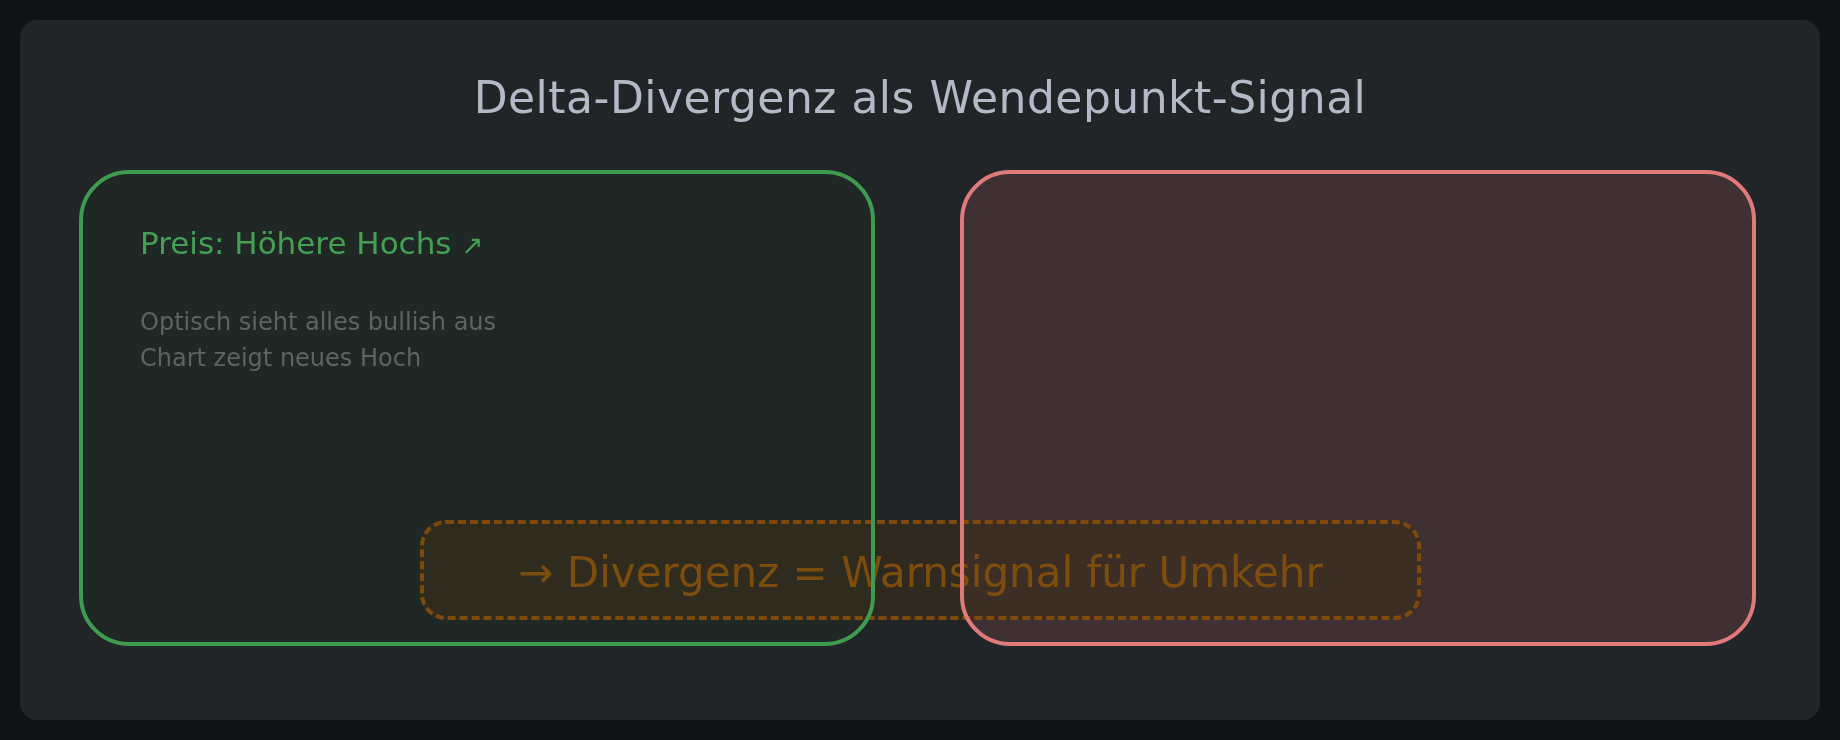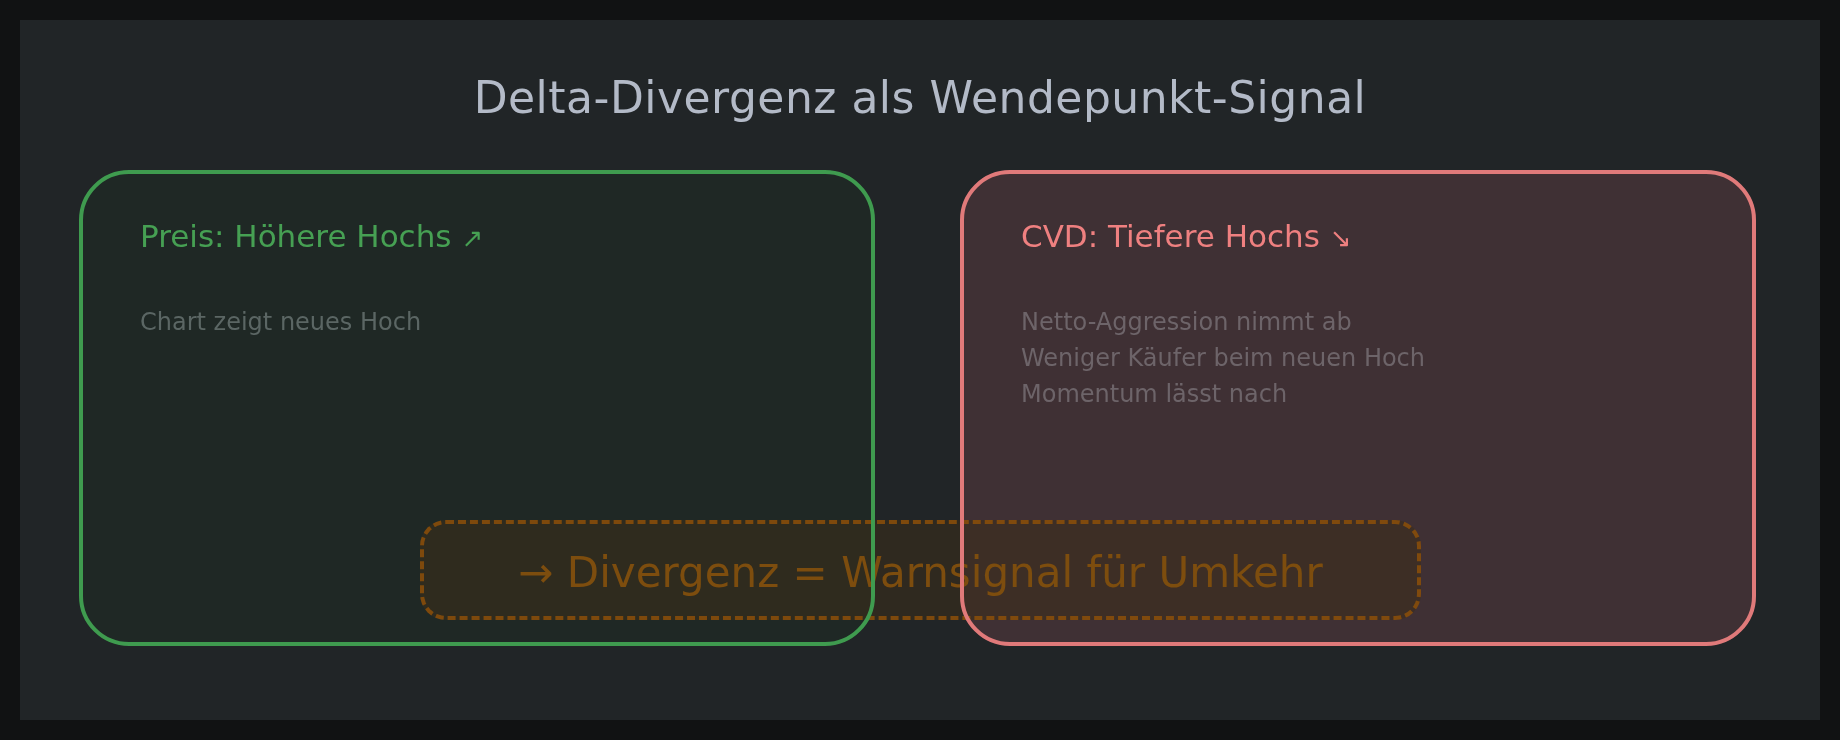--- a/index.html
+++ b/index.html
@@ -11,20 +11,21 @@
       overflow: hidden;
     }
     .canvas {
       position: absolute;
       left: 20px;
       top: 20px;
       width: 1800px;
       height: 700px;
       background: #212527;
       font-family: "DejaVu Sans", sans-serif;
+      border-radius: 17px;
     }
     .title {
       position: absolute;
       left: 0;
       top: 52px;
       width: 1800px;
       text-align: center;
       font-size: 44px;
       color: #b3bac7;
       letter-spacing: 0.5px;
@@ -64,21 +65,21 @@
     .panel-content.left { left: 59px; }
     .panel-content.right { left: 940px; }
 
     .panel-heading {
       position: absolute;
       left: 61px;
       top: 48px;
       font-size: 31px;
       white-space: nowrap;
     }
-    .panel-content.left .panel-heading { color: #46a053; }
+    .panel-content.left .panel-heading { color: #46a053; margin-top: 7px; }
     .panel-content.right .panel-heading { color: #ef8080; }
     .arrow {
       margin-left: 10px;
       font-size: 26px;
     }
     .panel-lines {
       position: absolute;
       left: 61px;
       top: 134px;
       font-size: 24px;
@@ -126,27 +127,18 @@
   </div>
 
   <div class="panel panel-left"></div>
   <div class="panel panel-right"></div>
 
   <div class="panel-content left">
     <div class="panel-heading">
       <span>Preis: Höhere Hochs</span><span class="arrow">↗</span>
     </div>
     <div class="panel-lines">
+      <div>Optisch sieht alles bullish aus</div>
       <div>Chart zeigt neues Hoch</div>
     </div>
   </div>
 
-  <div class="panel-content right">
-    <div class="panel-heading">
-      <span>CVD: Tiefere Hochs</span><span class="arrow">↘</span>
-    </div>
-    <div class="panel-lines">
-      <div>Netto-Aggression nimmt ab</div>
-      <div>Weniger Käufer beim neuen Hoch</div>
-      <div>Momentum lässt nach</div>
-    </div>
-  </div>
 </div>
 
 </body></html>

